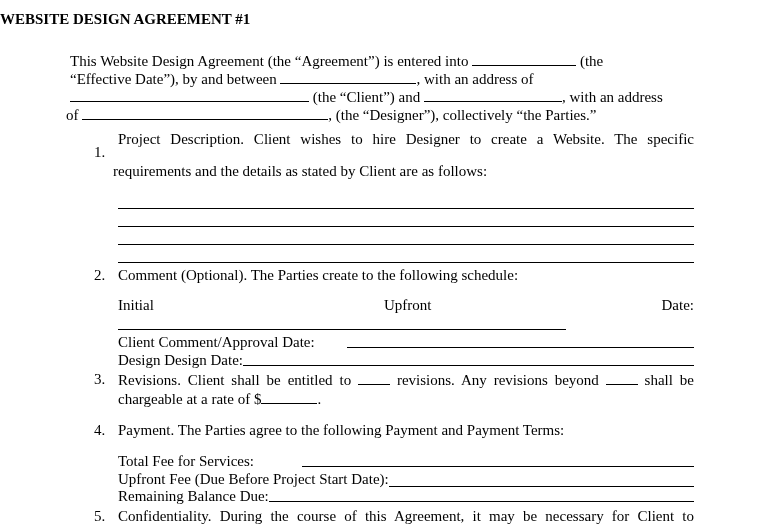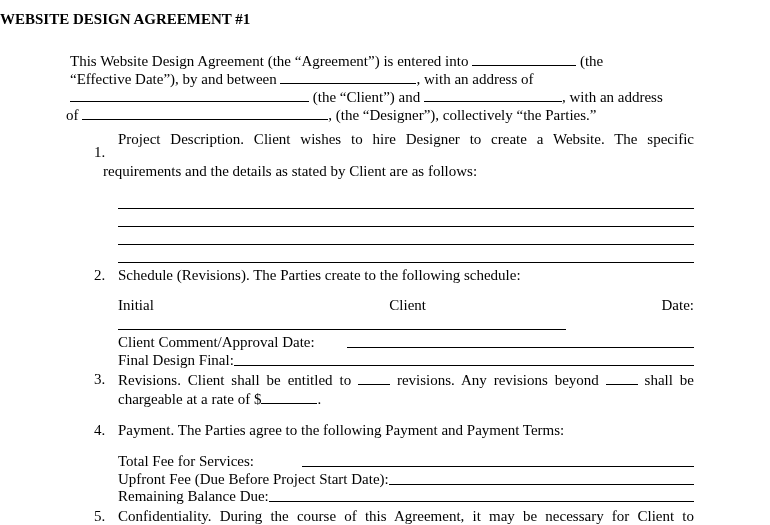--- a/index.html
+++ b/index.html
@@ -29,63 +29,63 @@
   <span class="blank" style="width:239px"></span><span> (the </span><b>“Client”</b><span>) and </span><span class="blank" style="width:138px"></span><span>, with an address</span>
 </div>
 <div class="ln" style="top:105px;left:66px;">
   <span>of </span><span class="blank" style="width:246px"></span><span>, (the </span><b>“Designer”</b><span>), collectively “the </span><b>Parties.</b><span>”</span>
 </div>
 
 <div class="num ln" style="top:143px;left:94px;">1.</div>
 <div class="ln" style="top:130px;left:118px;width:576px;text-align:justify;text-align-last:justify;">
   <b>Project Description.</b><span> Client wishes to hire Designer to create a Website. The specific</span>
 </div>
-<div class="ln" style="top:162px;left:103px;">requirements and the details as stated by Client are as follows:</div>
+<div class="ln" style="top:162px;left:113px;">requirements and the details as stated by Client are as follows:</div>
 
 <div class="rule" style="top:208px;left:118px;width:576px;"></div>
 <div class="rule" style="top:226px;left:118px;width:576px;"></div>
 <div class="rule" style="top:244px;left:118px;width:576px;"></div>
 <div class="rule" style="top:262px;left:118px;width:576px;"></div>
 
 <div class="num ln" style="top:266px;left:94px;">2.</div>
 <div class="ln" style="top:266px;left:118px;">
-  <b>Schedule (Revisions).</b><span> The Parties create to the following schedule:</span>
+  <b>Comment (Optional).</b><span> The Parties create to the following schedule:</span>
 </div>
 <div class="just" style="top:296px;left:118px;width:576px;">
   <span>Initial</span>
-  <span>Client</span>
+  <span>Upfront</span>
   <span>Date:</span>
 </div>
 <div class="rule" style="top:329px;left:118px;width:448px;"></div>
 <div class="ln" style="top:333px;left:118px;width:576px;display:flex;gap:32px;">
   <span>Client Comment/Approval Date: </span>
     <span class="blank" style="flex:1;"></span>
 </div>
 <div class="ln" style="top:351px;left:118px;width:576px;display:flex;">
-  <span>Final Design Final: </span>
+  <span>Design Design Date: </span>
     <span class="blank" style="flex:1;"></span>
 </div>
 
 <div class="num ln" style="top:370px;left:94px;">3.</div>
 <div class="ln" style="top:370px;left:118px;width:576px;text-align:justify;text-align-last:justify;">
   <b>Revisions.</b><span> Client shall be entitled to </span><span class="blank" style="width:32px"></span><span> revisions.  Any revisions beyond </span><span class="blank" style="width:32px"></span><span> shall be</span>
 </div>
 <div class="ln" style="top:389px;left:118px;">
   <span>chargeable at a rate of $</span><span class="blank" style="width:56px"></span><span>.</span>
 </div>
 
 <div class="num ln" style="top:421px;left:94px;">4.</div>
 <div class="ln" style="top:421px;left:118px;">
   <b>Payment.</b><span> The Parties agree to the following Payment and Payment Terms:</span>
 </div>
 <div class="ln" style="top:452px;left:118px;width:576px;display:flex;gap:48px;">
   <span>Total Fee for Services: </span>
     <span class="blank" style="flex:1;"></span>
 </div>
-<div class="ln" style="top:470px;left:118px;width:576px;display:flex;">
+<div class="ln" style="top:470px;left:118px;width:576px;display:flex;align-items:center;">
   <span>Upfront Fee (Due Before Project Start Date): </span>
     <span class="blank" style="flex:1;"></span>
 </div>
 <div class="ln" style="top:487px;left:118px;width:576px;display:flex;">
   <span>Remaining Balance Due: </span>
     <span class="blank" style="flex:1;"></span>
 </div>
 
 <div class="num ln" style="top:507px;left:94px;">5.</div>
 <div class="ln" style="top:507px;left:118px;width:576px;text-align:justify;text-align-last:justify;">

